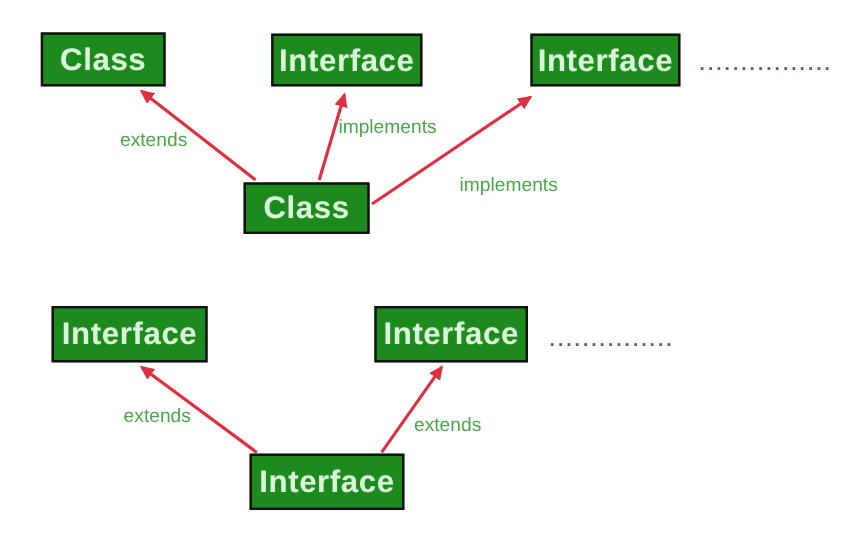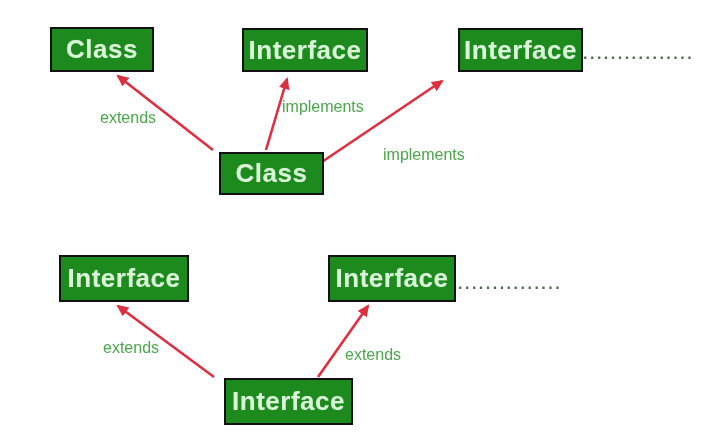--- a/index.html
+++ b/index.html
@@ -15,21 +15,20 @@
     position:absolute;
     background:#1d8a1d;
     border:2px solid #111111;
     color:#d9f6d9;
     font-weight:bold;
     font-size:26px;
     display:flex;align-items:center;justify-content:center;
     box-sizing:border-box;
     letter-spacing:0.5px;
     text-shadow:0 0 1px rgba(255,255,255,0.25);
-    margin-left:16px;
   }
   .edge-label{
     position:absolute;
     color:#4ca64c;
     font-size:16px;
     white-space:nowrap;
   }
   .dots{
     position:absolute;
     color:#4e6e4e;

